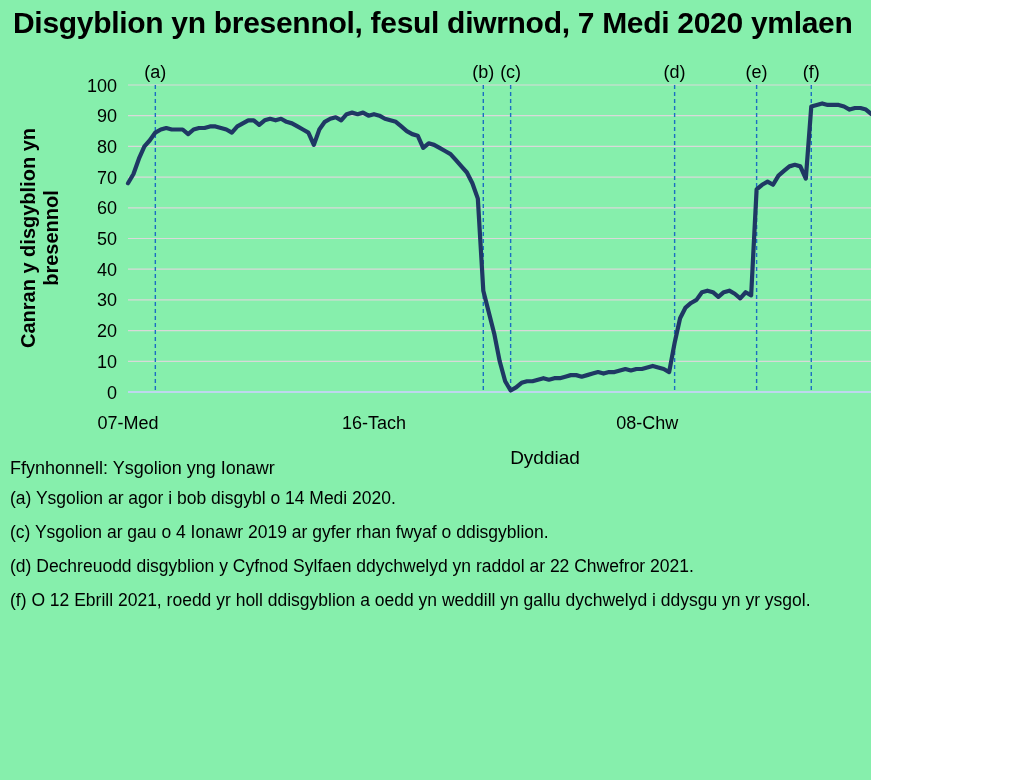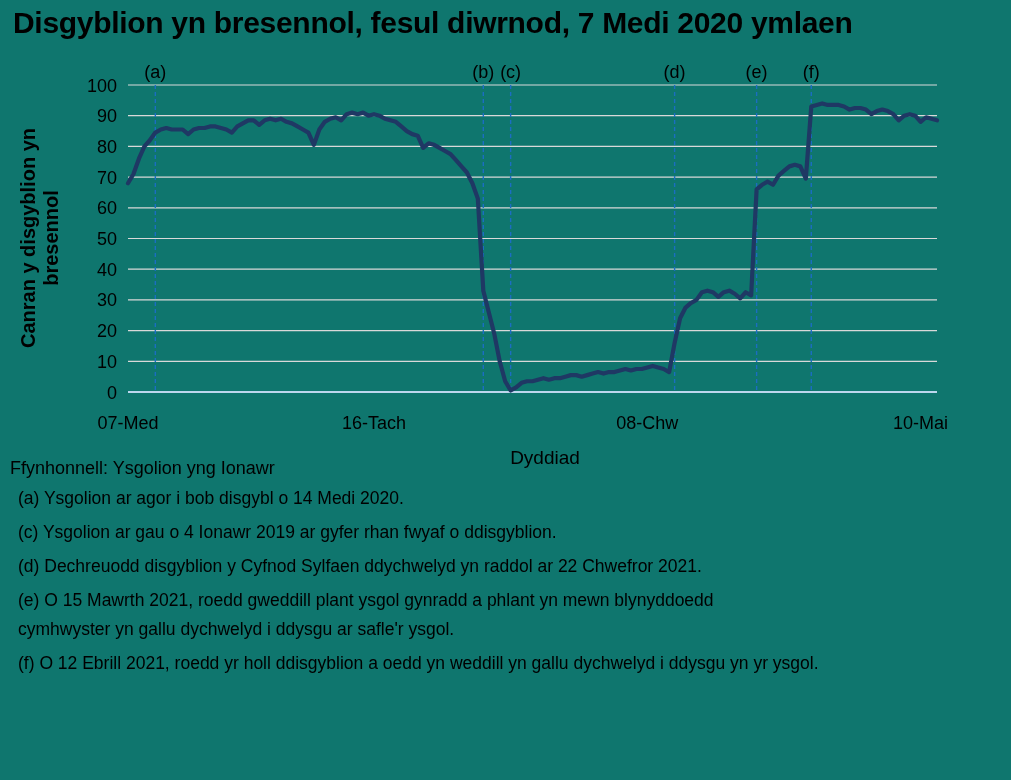--- a/index.html
+++ b/index.html
@@ -2,23 +2,23 @@
 <html><head>
 <meta charset="utf-8">
 <style>
   html, body {
     margin: 0;
     padding: 0;
     background: #ffffff;
   }
   .page {
     position: relative;
-    width: 1011px;
+    width: 871px;
     height: 780px;
-    background: #0f766e;
+    background: #86efac;
     overflow: hidden;
     font-family: "Liberation Sans", sans-serif;
     color: #000000;
   }
   .chart-title {
     position: absolute;
     left: 13px;
     top: 6px;
     margin: 0;
     font-size: 30px;
@@ -61,21 +61,21 @@
     top: 458px;
     font-size: 18px;
   }
   .footnotes {
     position: absolute;
     left: 10px;
     top: 484px;
     width: 1014px;
   }
   .footnotes p {
-    margin: 0 0 5px 8px;
+    margin: 0 0 5px 0;
     font-size: 17.5px;
     line-height: 29px;
     white-space: pre-line;
   }
 </style>
 </head>
 <body>
 
 <div class="page">
 
@@ -134,18 +134,16 @@
     </svg>
 
   <div class="x-axis-title">Dyddiad</div>
 
   <div class="source-note">Ffynhonnell: Ysgolion yng Ionawr</div>
 
   <div class="footnotes">
     <p>(a) Ysgolion ar agor i bob disgybl o 14 Medi 2020.</p>
     <p>(c) Ysgolion ar gau o 4 Ionawr 2019 ar gyfer rhan fwyaf o ddisgyblion.</p>
     <p>(d) Dechreuodd disgyblion y Cyfnod Sylfaen ddychwelyd yn raddol ar 22 Chwefror 2021.</p>
-    <p>(e) O 15 Mawrth 2021, roedd gweddill plant ysgol gynradd a phlant yn mewn blynyddoedd
-cymhwyster yn gallu dychwelyd i ddysgu ar safle'r ysgol.</p>
     <p>(f) O 12 Ebrill 2021, roedd yr holl ddisgyblion a oedd yn weddill yn gallu dychwelyd i ddysgu yn yr ysgol.</p>
   </div>
 
 </div>
 
 </body></html>

